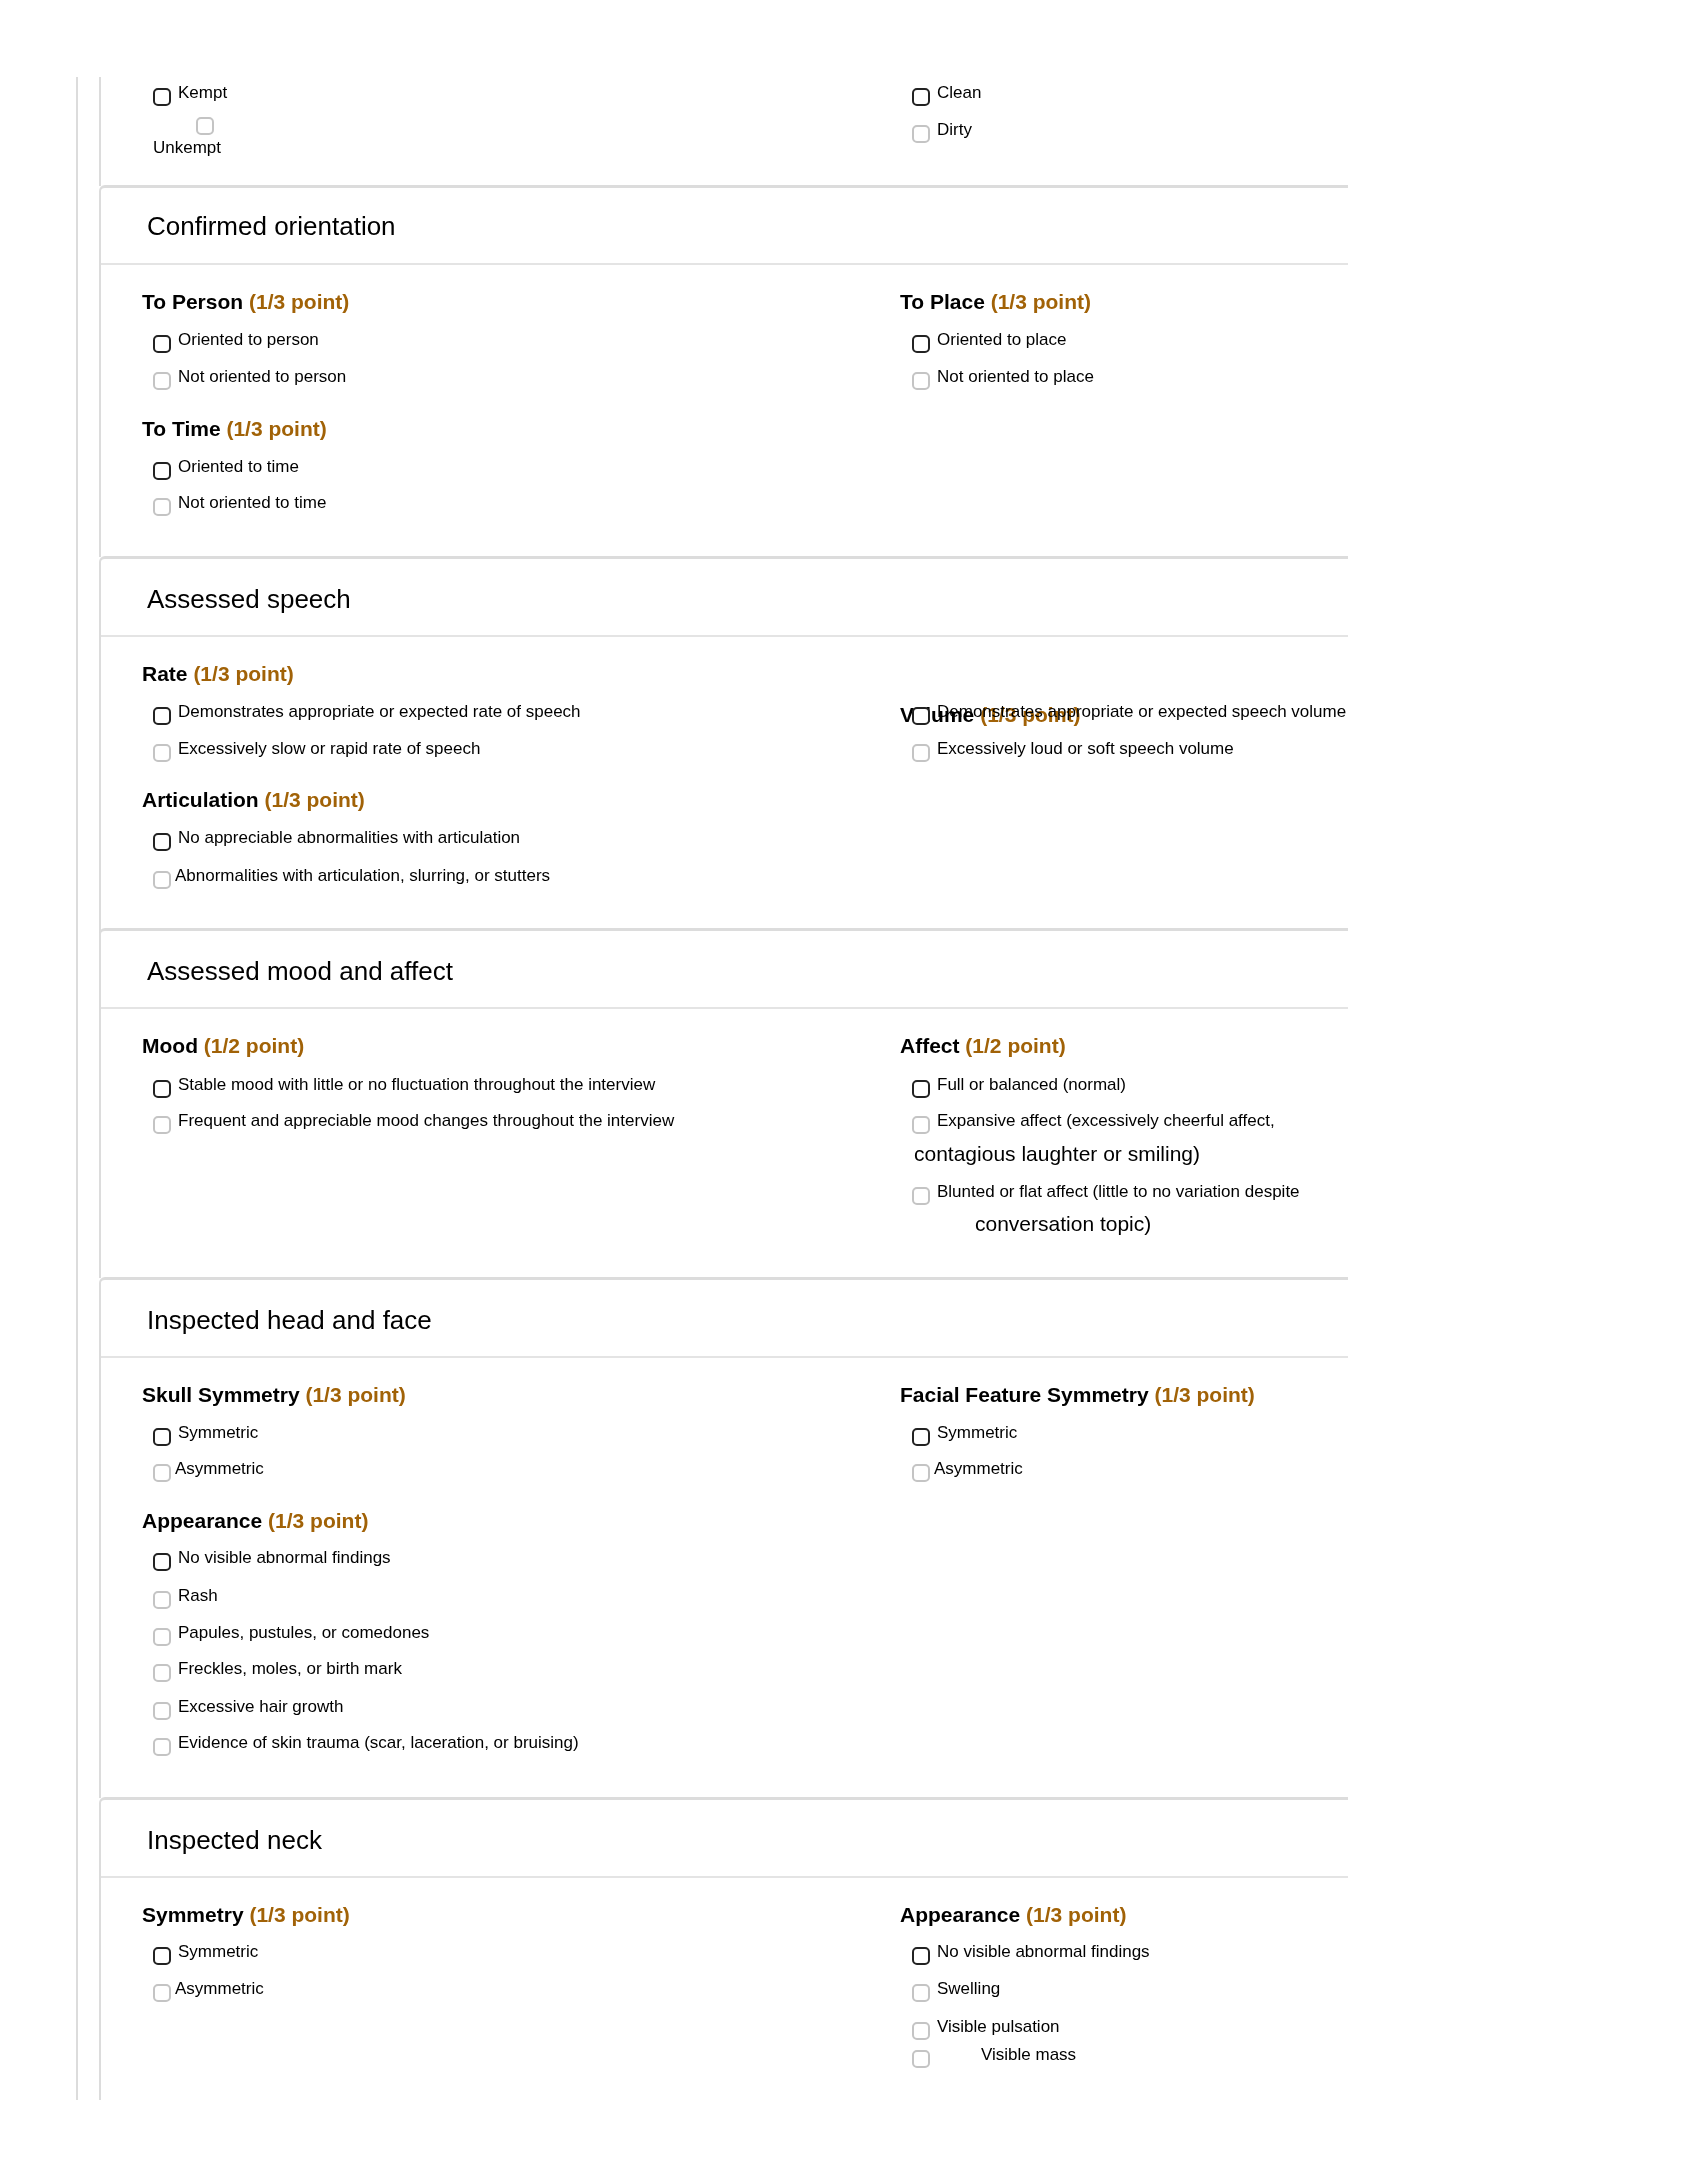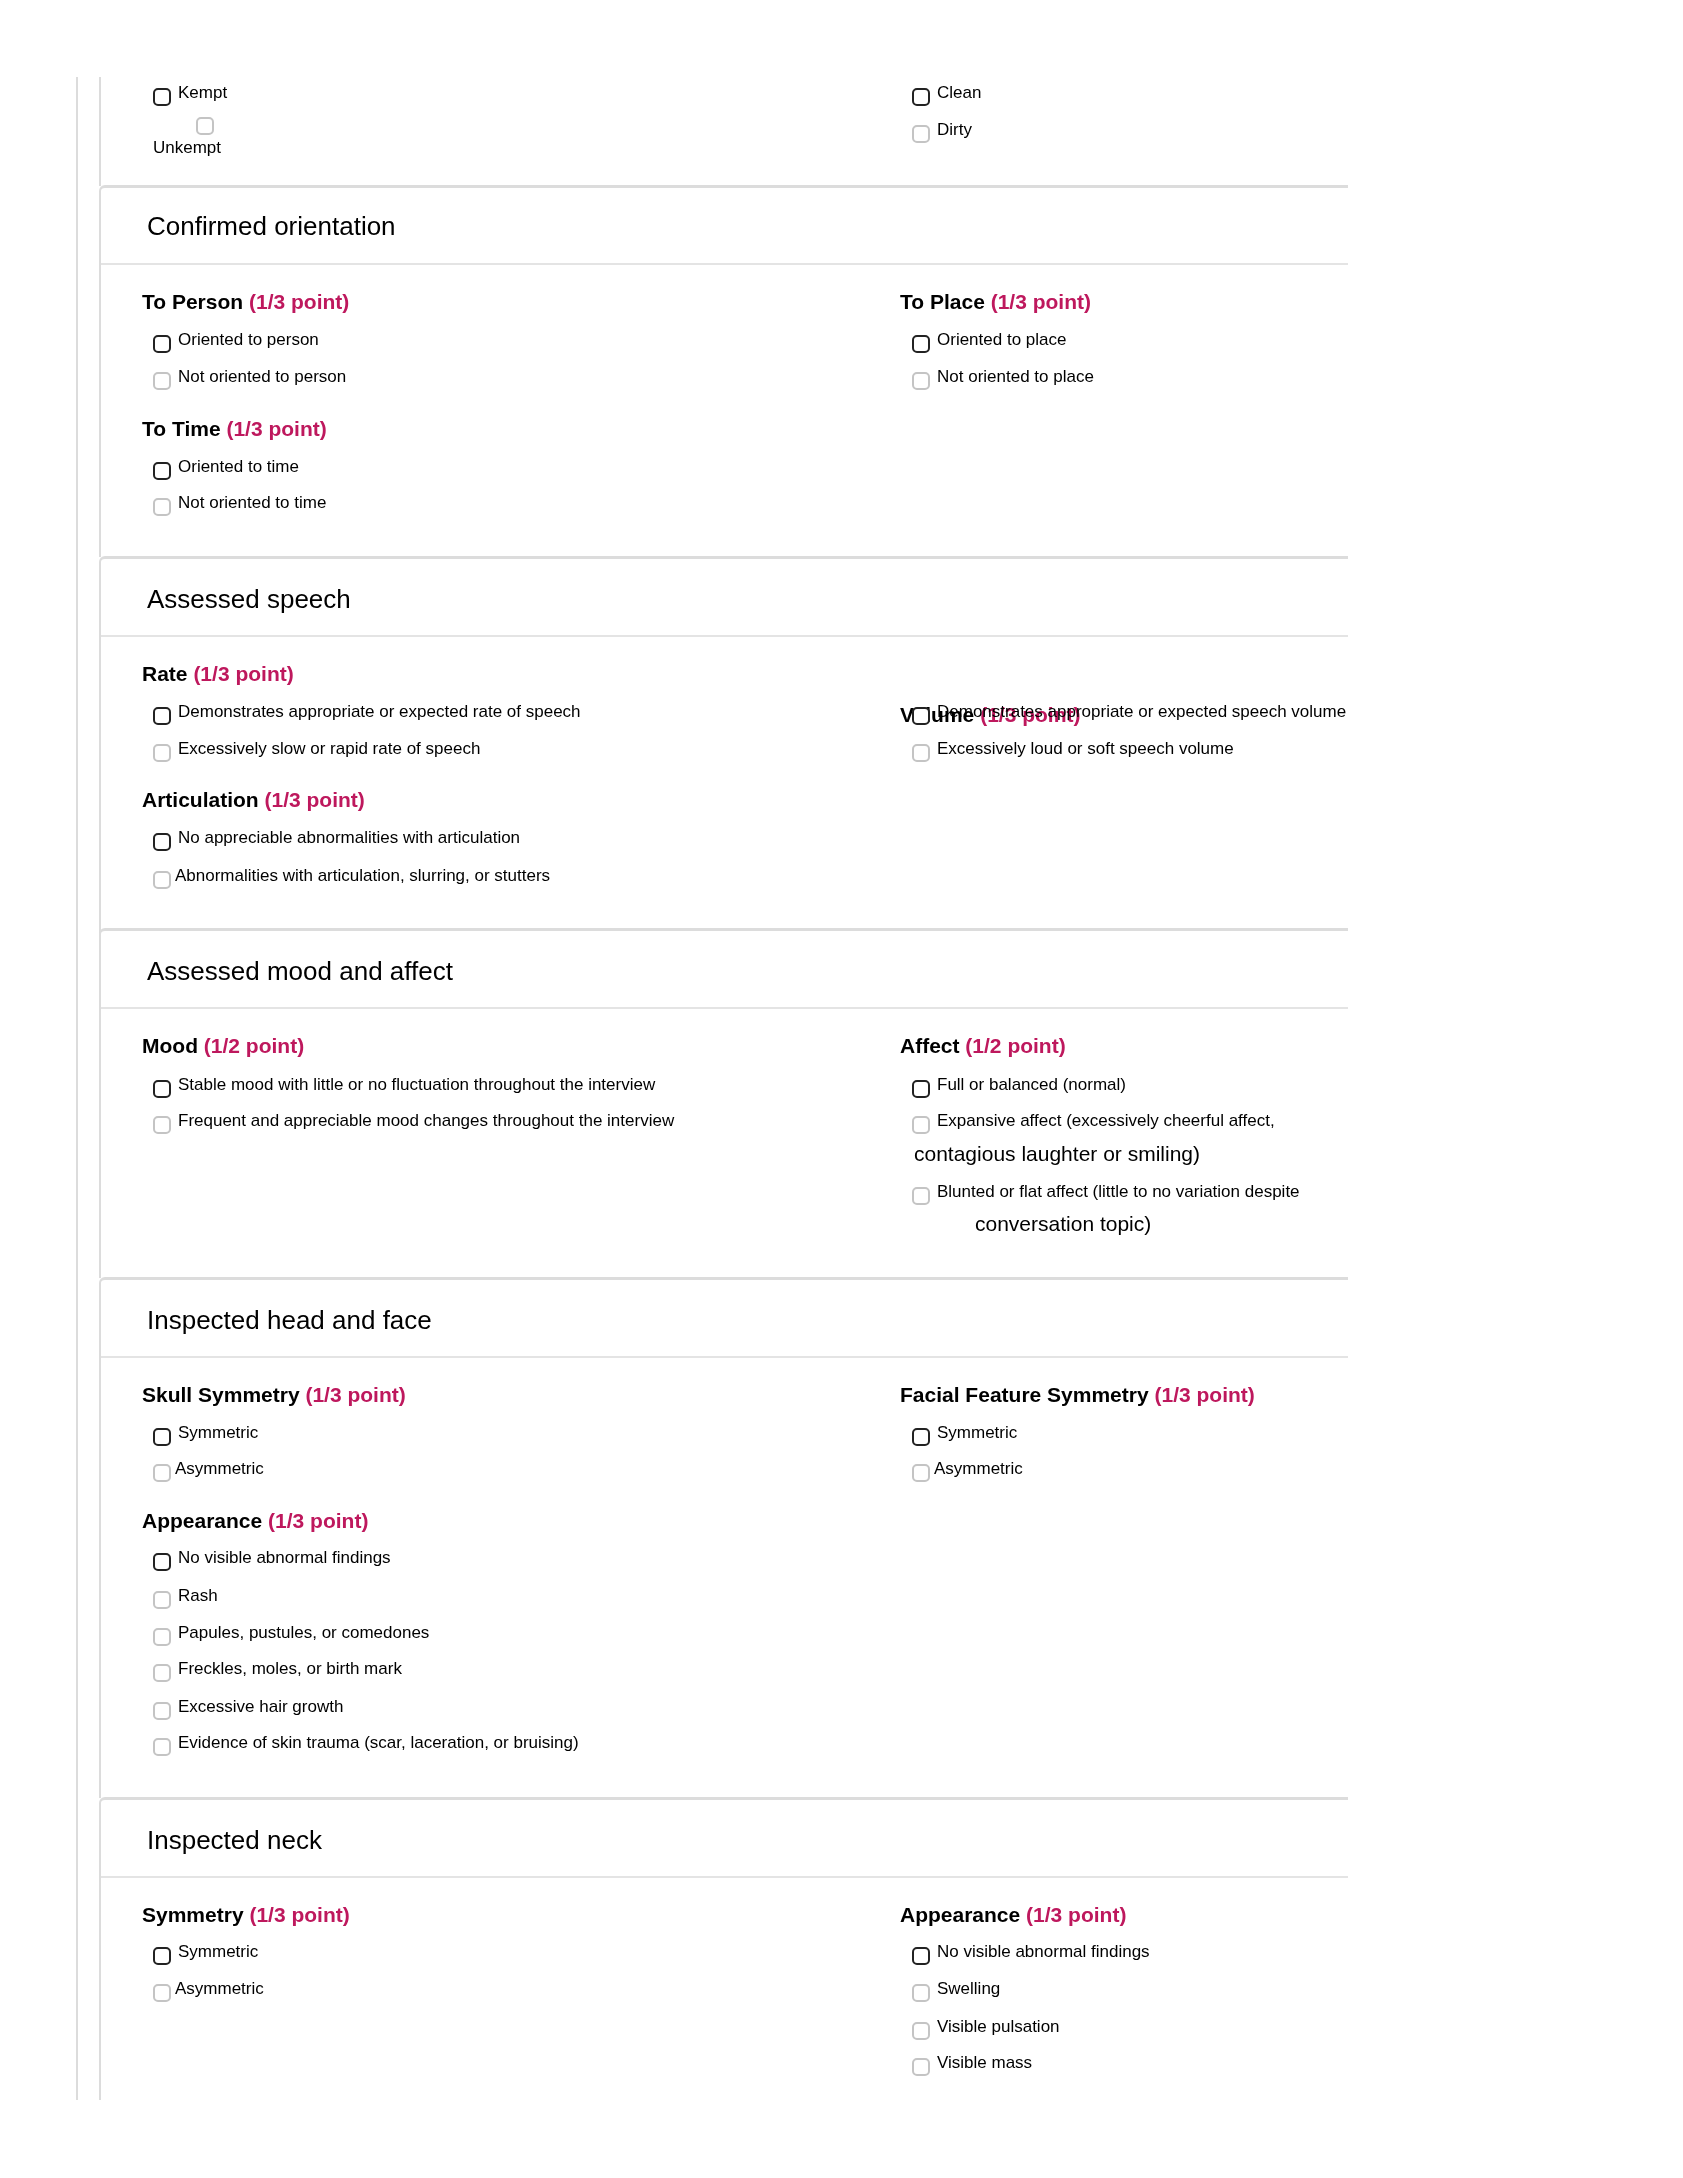--- a/index.html
+++ b/index.html
@@ -5,21 +5,21 @@
   html, body { margin:0; padding:0; background:#ffffff; }
   body { width:1683px; height:2178px; position:relative; overflow:hidden;
          font-family:"Liberation Sans", sans-serif; color:#000; }
   .outer-line { position:absolute; left:76px; top:77px; width:2px; height:2023px; background:#dcdcdc; }
   .card { position:absolute; left:99px; width:1249px; border-left:2px solid #dcdcdc; border-top:3px solid #dcdcdc;
           border-top-left-radius:6px; box-sizing:border-box; }
   .card.first { border-top:none; border-top-left-radius:0; }
   .card-divider { position:absolute; left:0; right:0; height:2px; background:#e4e4e4; }
   .section-title { position:absolute; left:46px; font-weight:normal; font-size:26px; line-height:30px; white-space:nowrap; }
   .group-label { position:absolute; font-weight:bold; font-size:21px; line-height:26px; white-space:nowrap; }
-  .points { color:#be185d; }
+  .points { color:#a16207; }
   .opt { position:absolute; font-size:17px; line-height:26px; white-space:nowrap; display:flex; align-items:flex-end; }
   .cb { display:inline-block; width:18px; height:18px; border:2px solid #222; border-radius:5px; box-sizing:border-box;
         margin-right:7px; flex:0 0 auto; background:#fff; }
   .cb.light { border-color:#c4c4c4; }
   .wrap-cont { position:absolute; font-size:21px; line-height:26px; white-space:nowrap; }
   .clip { position:absolute; left:0; top:0; width:1348px; height:2178px; overflow:hidden; }
 </style>
 </head>
 <body>
 
@@ -257,20 +257,20 @@
       <span>No visible abnormal findings</span>
     </div>
     <div class="opt" style="left:811px;top:176px;">
       <span class="cb light"></span>
       <span>Swelling</span>
     </div>
     <div class="opt" style="left:811px;top:214px;">
       <span class="cb light"></span>
       <span>Visible pulsation</span>
     </div>
-    <div class="opt" style="left:811px;top:250px;">
+    <div class="opt" style="left:811px;top:242px;gap:44px;">
       <span class="cb light"></span>
       <span>Visible mass</span>
     </div>
   </div>
 
 </div>
 
 
 </body></html>

